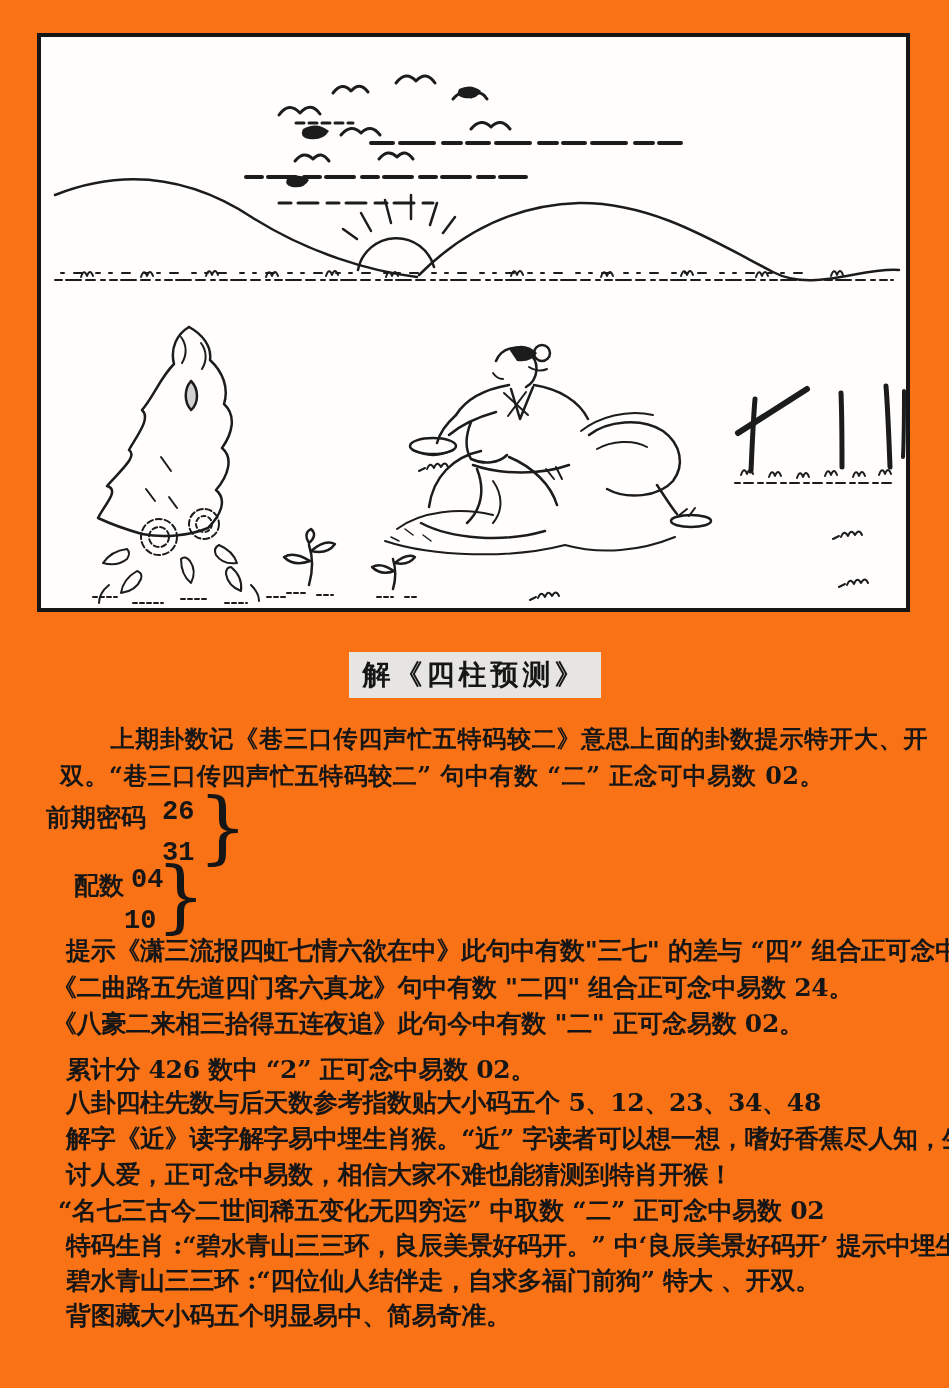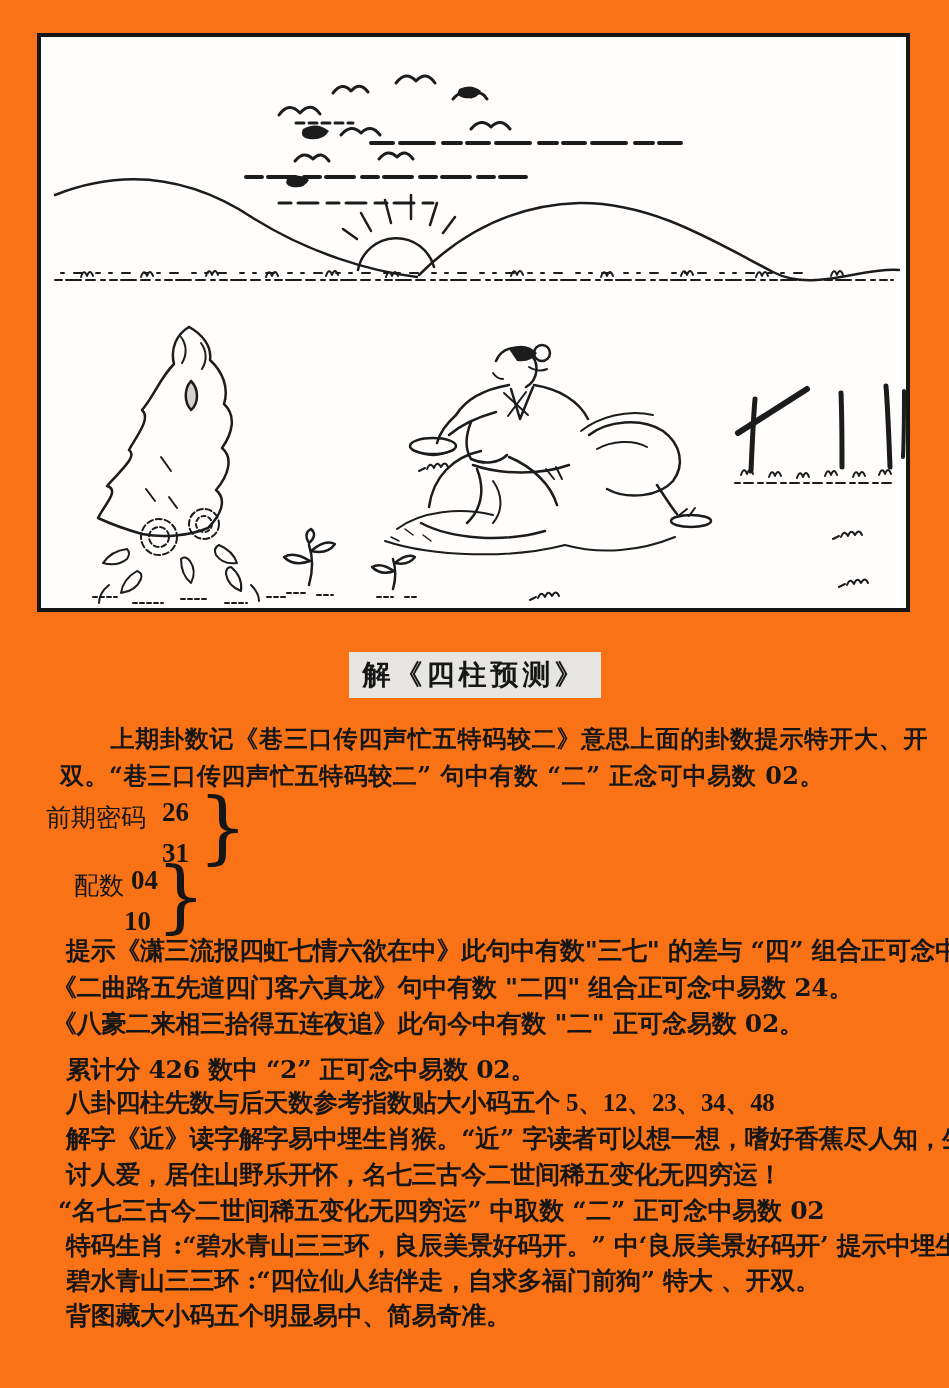--- a/index.html
+++ b/index.html
@@ -16,22 +16,22 @@
   .title-row{position:absolute;top:652px;left:0;width:100%;text-align:center;}
   .title{
     display:inline-block;font-size:28px;font-weight:700;letter-spacing:4px;
     background:#e6e5e1;padding:4px 14px;
   }
   .intro{
     position:absolute;top:712px;left:52px;width:868px;margin:8px;
     font-size:24px;line-height:37px;font-weight:700;text-indent:2.1em;
     text-align:justify;letter-spacing:0.5px;
   }
-  .code-label{position:absolute;font-size:25px;font-weight:400;text-align:right;}
-  .code-num{position:absolute;font-size:27px;font-weight:600;font-family:Liberation Serif, serif;}
+  .code-label{position:absolute;font-size:25px;font-weight:700;text-align:right;}
+  .code-num{position:absolute;font-size:27px;font-weight:600;font-family:Liberation Mono, monospace;}
   .brace{position:absolute;font-weight:400;line-height:1;font-family:"DejaVu Serif",serif;}
   .brace.b1{left:198px;top:788px;font-size:78px;}
   .brace.b2{left:156px;top:857px;font-size:78px;}
   .bline{
     position:absolute;font-size:25px;font-weight:700;white-space:nowrap;
     letter-spacing:-0.3px;
   }
 </style>
 </head>
 <body>
@@ -205,21 +205,21 @@
 
   <span class="code-label" style="left:74px;top:869px;">配数</span>
   <span class="code-num" style="left:131px;top:865px;">04</span>
   <span class="code-num" style="left:124px;top:906px;">10</span>
   <span class="brace b2">}</span>
 
   <div class="bline" style="left:66px;top:934px;">提示《潇三流报四虹七情六欲在中》此句中有数"三七" 的差与 “四” 组合正可念中易数 08</div>
   <div class="bline" style="left:52px;top:971px;">《二曲路五先道四门客六真龙》句中有数 "二四" 组合正可念中易数 24。</div>
   <div class="bline" style="left:52px;top:1007px;">《八豪二来相三拾得五连夜追》此句今中有数 "二" 正可念易数 02。</div>
   <div class="bline" style="left:66px;top:1044px;margin-top:9px;">累计分 426 数中 “2” 正可念中易数 02。</div>
-  <div class="bline" style="left:66px;top:1086px;font-family:Liberation Serif, serif;">八卦四柱先数与后天数参考指数贴大小码五个 5、12、23、34、48</div>
+  <div class="bline" style="left:66px;top:1086px;">八卦四柱先数与后天数参考指数贴大小码五个 5、12、23、34、48</div>
   <div class="bline" style="left:66px;top:1122px;">解字《近》读字解字易中埋生肖猴。“近” 字读者可以想一想，嗜好香蕉尽人知，生性活泼</div>
-  <div class="bline" style="left:66px;top:1158px;">讨人爱，居住山野乐开怀，名七三古今二世间稀五变化无四穷运！</div>
+  <div class="bline" style="left:66px;top:1158px;">讨人爱，正可念中易数，相信大家不难也能猜测到特肖开猴！</div>
   <div class="bline" style="left:58px;top:1194px;">“名七三古今二世间稀五变化无四穷运” 中取数 “二” 正可念中易数 02</div>
   <div class="bline" style="left:66px;top:1229px;">特码生肖 :“碧水青山三三环，良辰美景好码开。” 中‘良辰美景好码开’ 提示中埋生肖猴 40</div>
   <div class="bline" style="left:66px;top:1264px;">碧水青山三三环 :“四位仙人结伴走，自求多福门前狗” 特大 、开双。</div>
   <div class="bline" style="left:66px;top:1299px;">背图藏大小码五个明显易中、简易奇准。</div>
 
 </div>
 
 </body></html>

